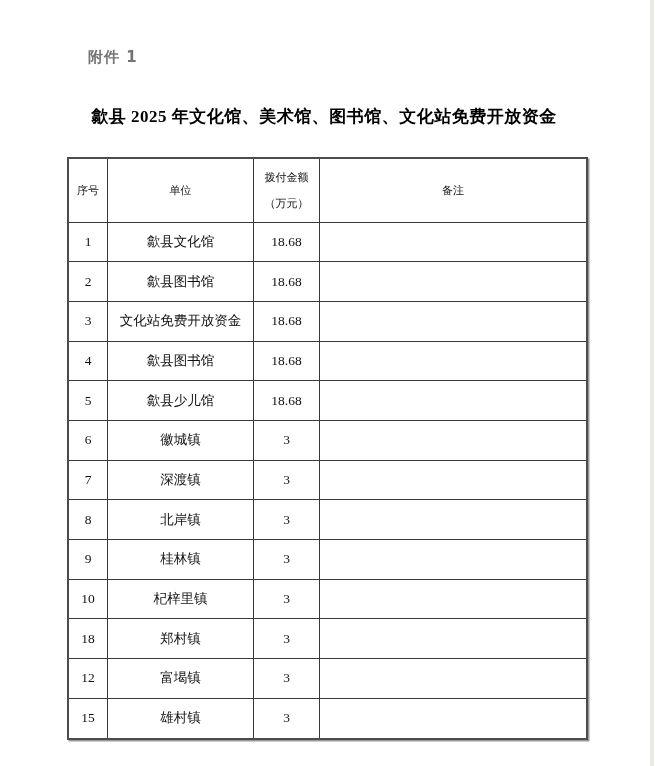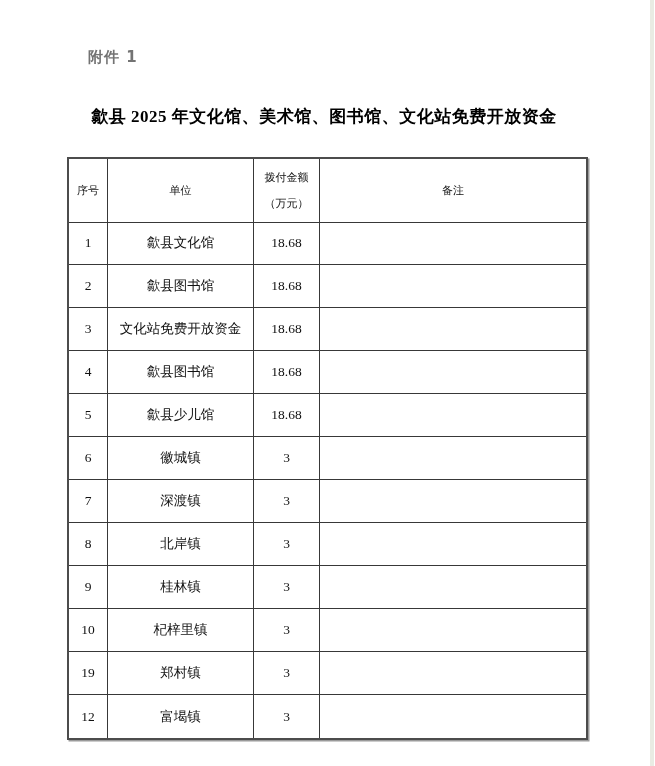--- a/index.html
+++ b/index.html
@@ -160,28 +160,34 @@
           <td class="col-amount">3</td>
           <td class="col-note"></td>
         </tr>
         <tr>
           <td class="col-no">10</td>
           <td class="col-unit">杞梓里镇</td>
           <td class="col-amount">3</td>
           <td class="col-note"></td>
         </tr>
         <tr>
-          <td class="col-no">19</td>
+          <td class="col-no">18</td>
           <td class="col-unit">郑村镇</td>
           <td class="col-amount">3</td>
           <td class="col-note"></td>
         </tr>
         <tr>
           <td class="col-no">12</td>
           <td class="col-unit">富堨镇</td>
           <td class="col-amount">3</td>
           <td class="col-note"></td>
         </tr>
+        <tr>
+          <td class="col-no">15</td>
+          <td class="col-unit">雄村镇</td>
+          <td class="col-amount">3</td>
+          <td class="col-note"></td>
+        </tr>
       </tbody>
   </table>
 
   <div class="edge-strip"></div>
 </div>
 
 </body></html>

